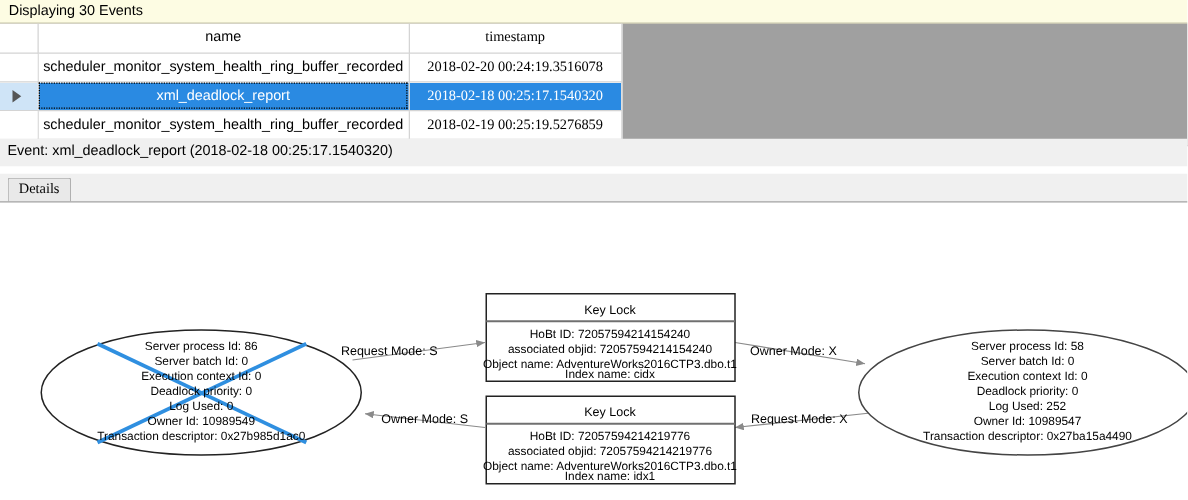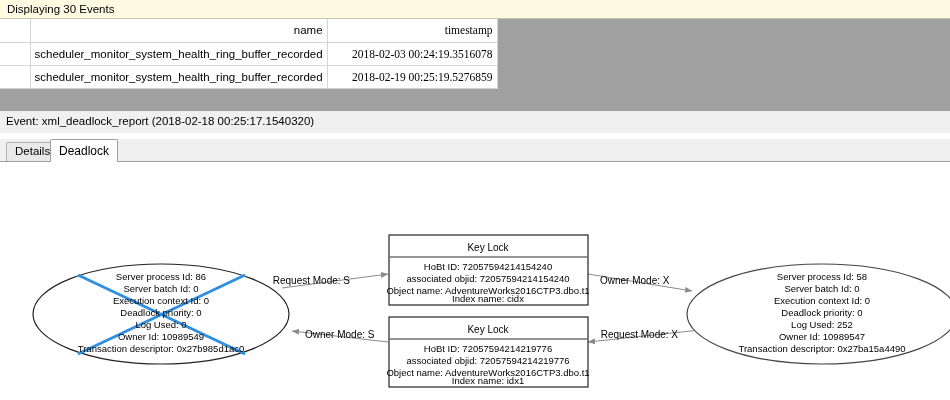--- a/index.html
+++ b/index.html
@@ -31,21 +31,21 @@
     table-layout:fixed;
     background:#ffffff;
   }
   .grid-table td,.grid-table th{
     border:1px solid #d4d4d4;
     border-top:none;border-left:none;
     padding:0 4px;
     height:23px;
     font-size:11.5px;
     font-weight:normal;
-    text-align:right;
+    text-align:center;
     white-space:nowrap;
     overflow:hidden;
     background:#ffffff;
     box-sizing:border-box;
     vertical-align:middle;
   }
   .grid-table tr.hdr th{
     background:#ffffff;color:#000;border-bottom:1px solid #d4d4d4;
   }
   .col-sel{width:30px;}
@@ -116,38 +116,44 @@
     <table class="grid-table">
       <tbody>
           <tr class="hdr">
         <th class="col-sel"></th>
         <th class="col-name">name</th>
         <th class="col-ts">timestamp</th>
       </tr>
       <tr>
         <td class="col-sel selcell"></td>
         <td class="col-name">scheduler_monitor_system_health_ring_buffer_recorded</td>
-        <td class="col-ts">2018-02-03 00:24:19.3516078</td>
+        <td class="col-ts">2018-02-20 00:24:19.3516078</td>
+      </tr>
+      <tr class="sel">
+        <td class="col-sel selcell">
+          <span class="row-arrow"></span>
+        </td>
+        <td class="col-name focuscell">xml_deadlock_report</td>
+        <td class="col-ts">2018-02-18 00:25:17.1540320</td>
       </tr>
       <tr>
         <td class="col-sel selcell"></td>
         <td class="col-name">scheduler_monitor_system_health_ring_buffer_recorded</td>
         <td class="col-ts">2018-02-19 00:25:19.5276859</td>
       </tr>
     </tbody>
       </table>
   </div>
 
   <div class="event-title">
     <span class="txt">Event: xml_deadlock_report (2018-02-18 00:25:17.1540320)</span>
   </div>
 
   <div class="tabstrip">
-    <div class="tab" style="left:6px;">Details</div>
-    <div class="tab active" style="left:50px;">Deadlock</div>
+    <div class="tab" style="left:6px;font-family:Liberation Serif, serif;">Details</div>
   </div>
 
   <div class="canvas">
     <svg width="950" height="238" viewBox="0 0 950 238">
       <defs>
         <marker id="ah" markerWidth="8" markerHeight="8" refX="7" refY="3" orient="auto" markerUnits="userSpaceOnUse">
           <path d="M0,0 L7,3 L0,6 z" fill="#8a8a8a"></path>
         </marker>
       </defs>
 

